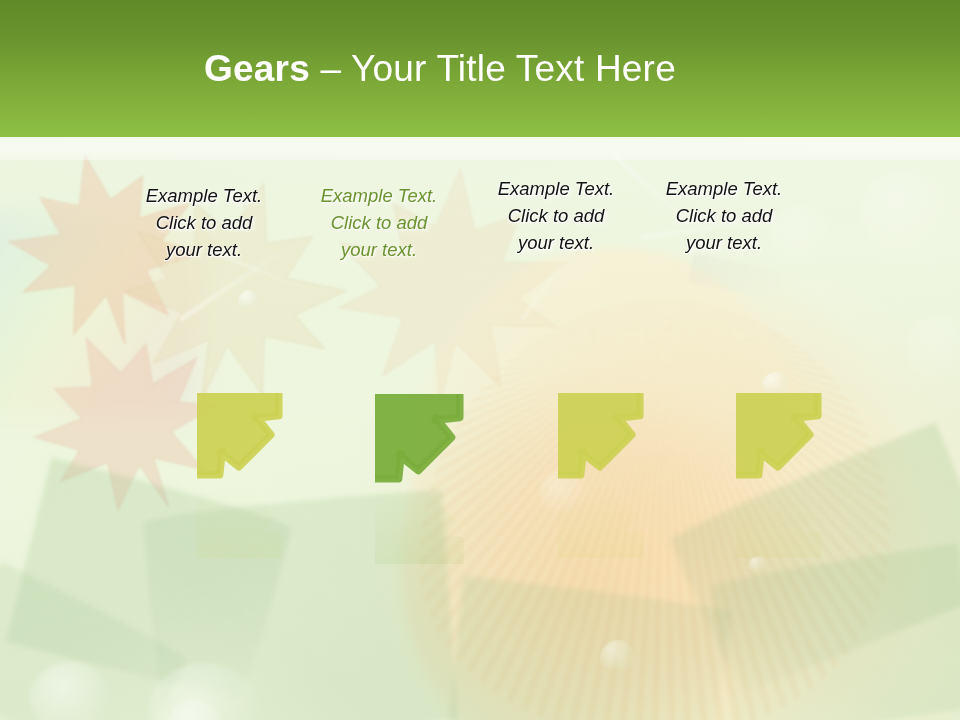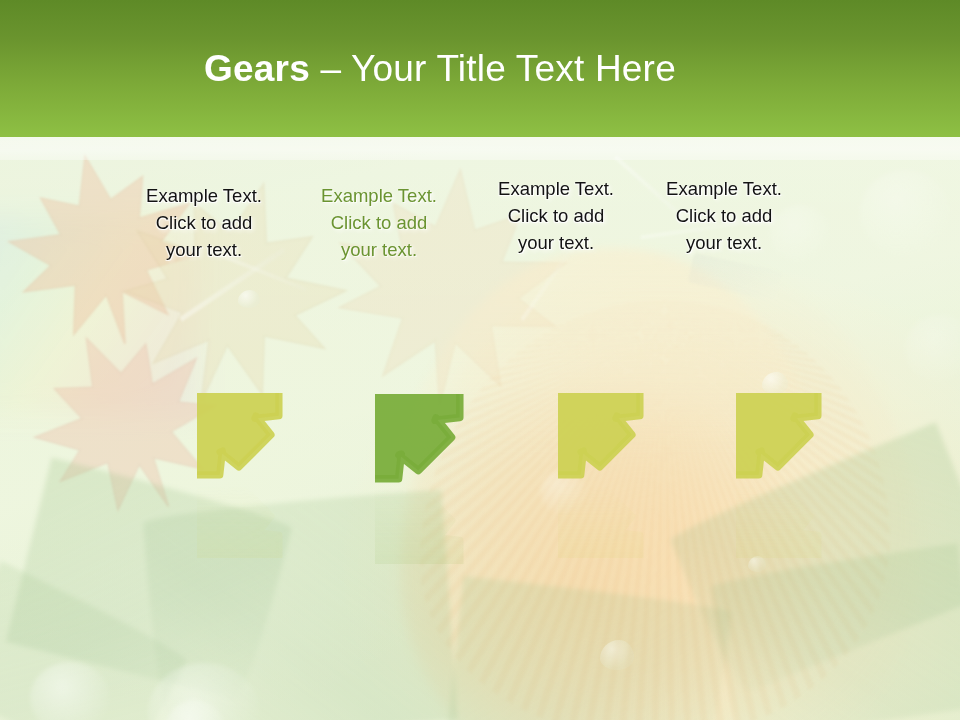--- a/index.html
+++ b/index.html
@@ -195,20 +195,21 @@
     left: 0; top: 137px;
     width: 960px; height: 23px;
     background: linear-gradient(180deg, rgba(255,255,255,0.45) 0%, rgba(255,255,255,0.52) 55%, rgba(255,255,255,0.34) 100%);
   }
 
   
   .caption {
     position: absolute;
     text-align: center;
     font-size: 18.5px;
+    font-style: italic;
     line-height: 27px;
     font-family: "Liberation Sans", sans-serif;
   }
   .caption.dark {
     color: #131313;
     text-shadow:
        1px 1px 0 rgba(255,255,255,0.85),
       -1px 1px 0 rgba(255,255,255,0.70),
        2px 2px 4px rgba(255,255,255,0.95);
   }

